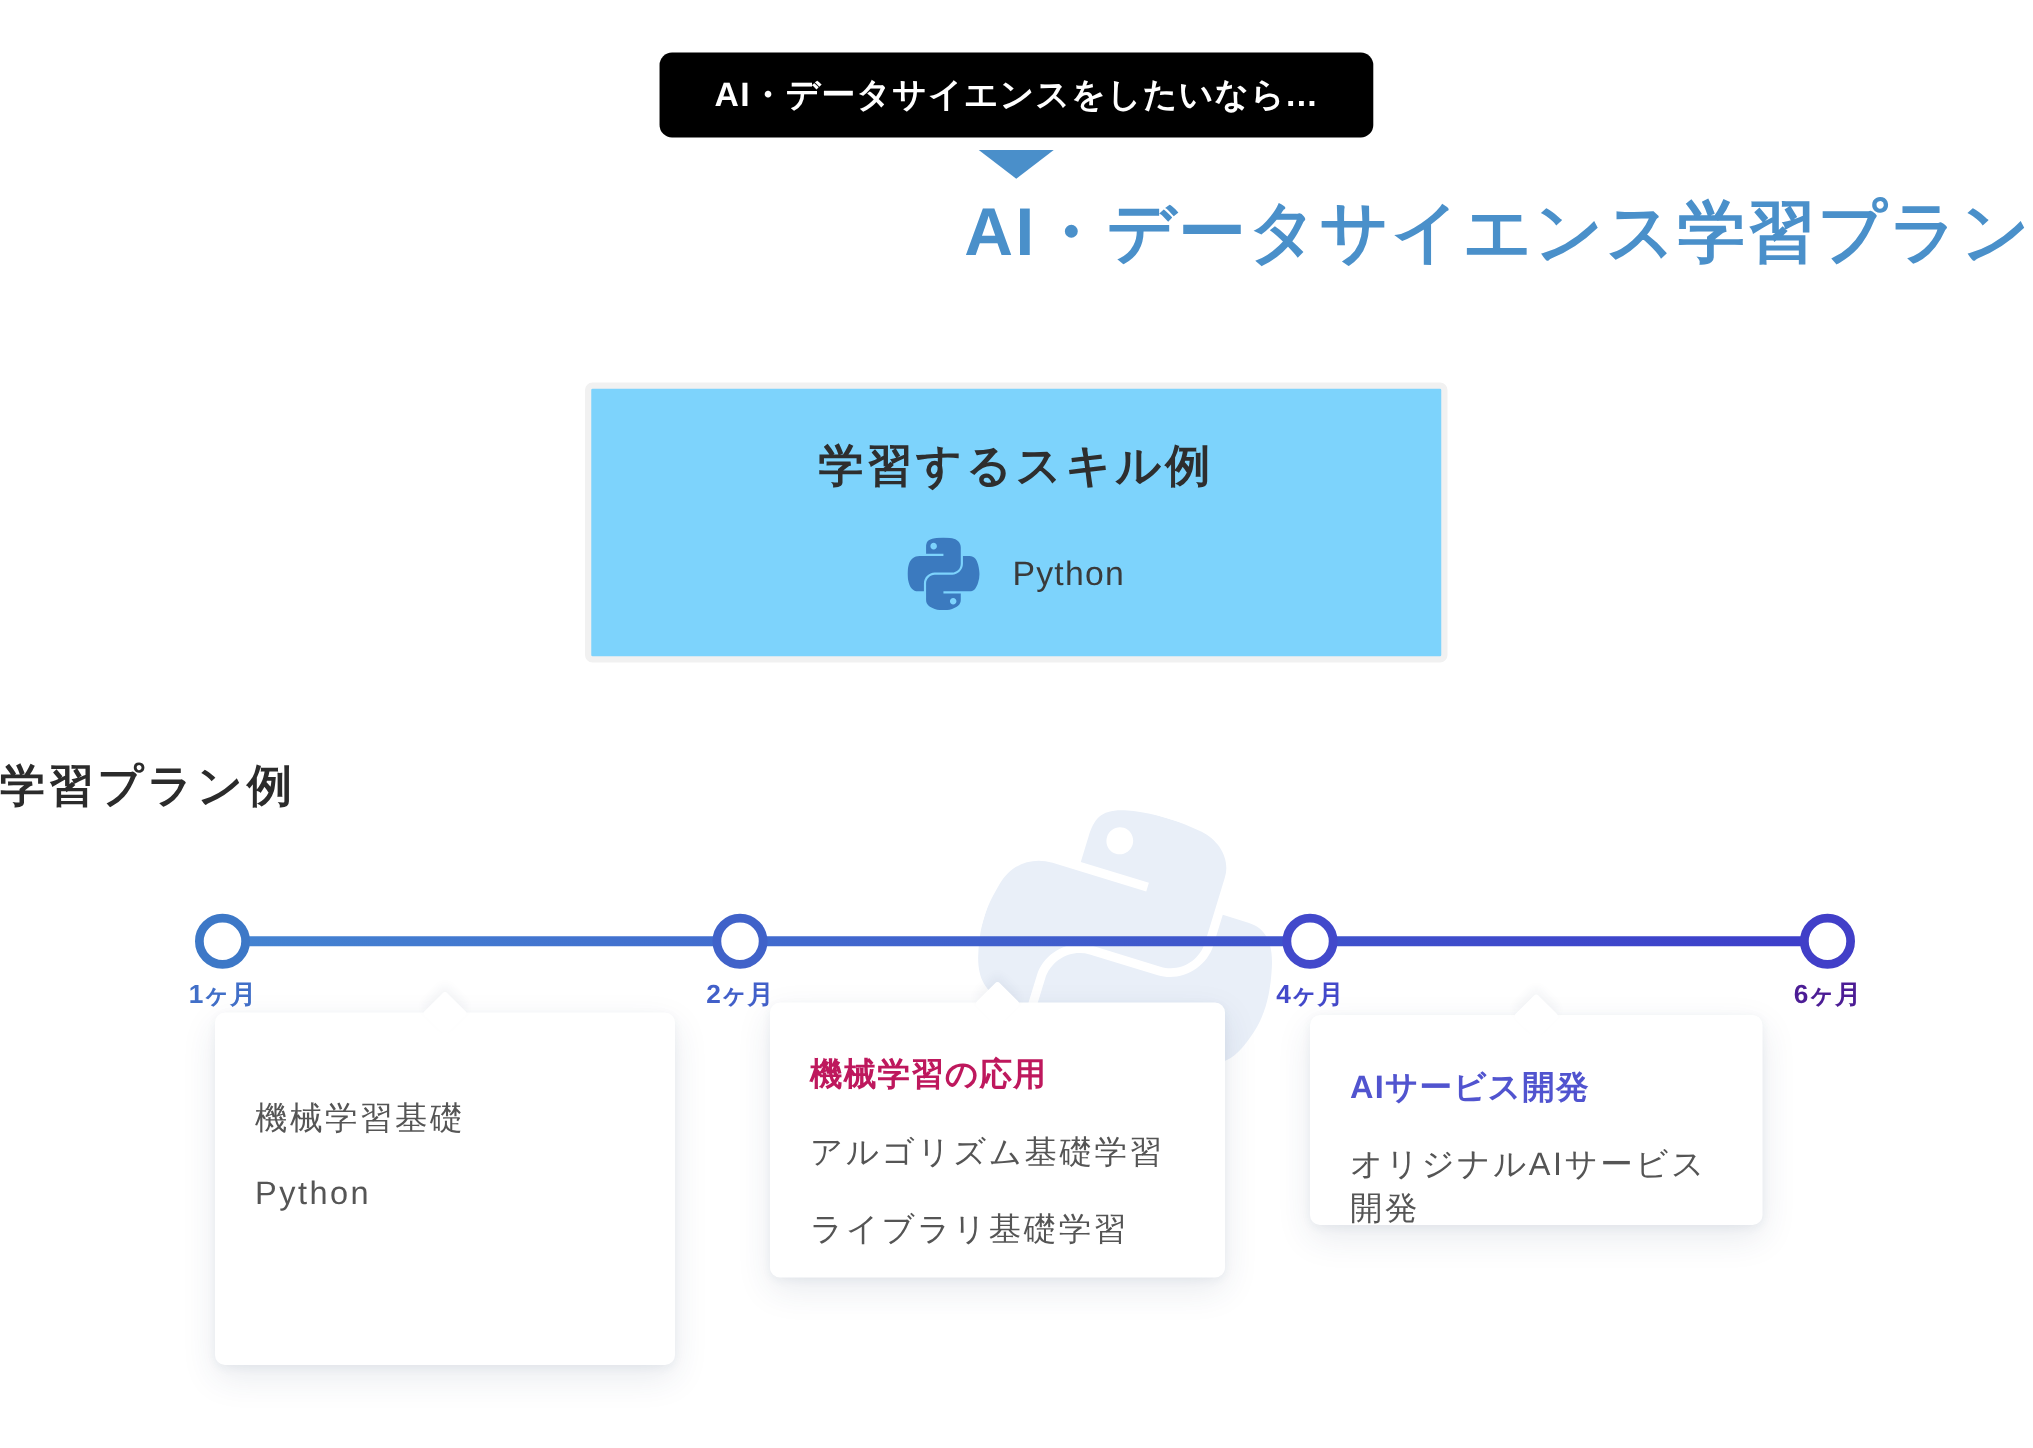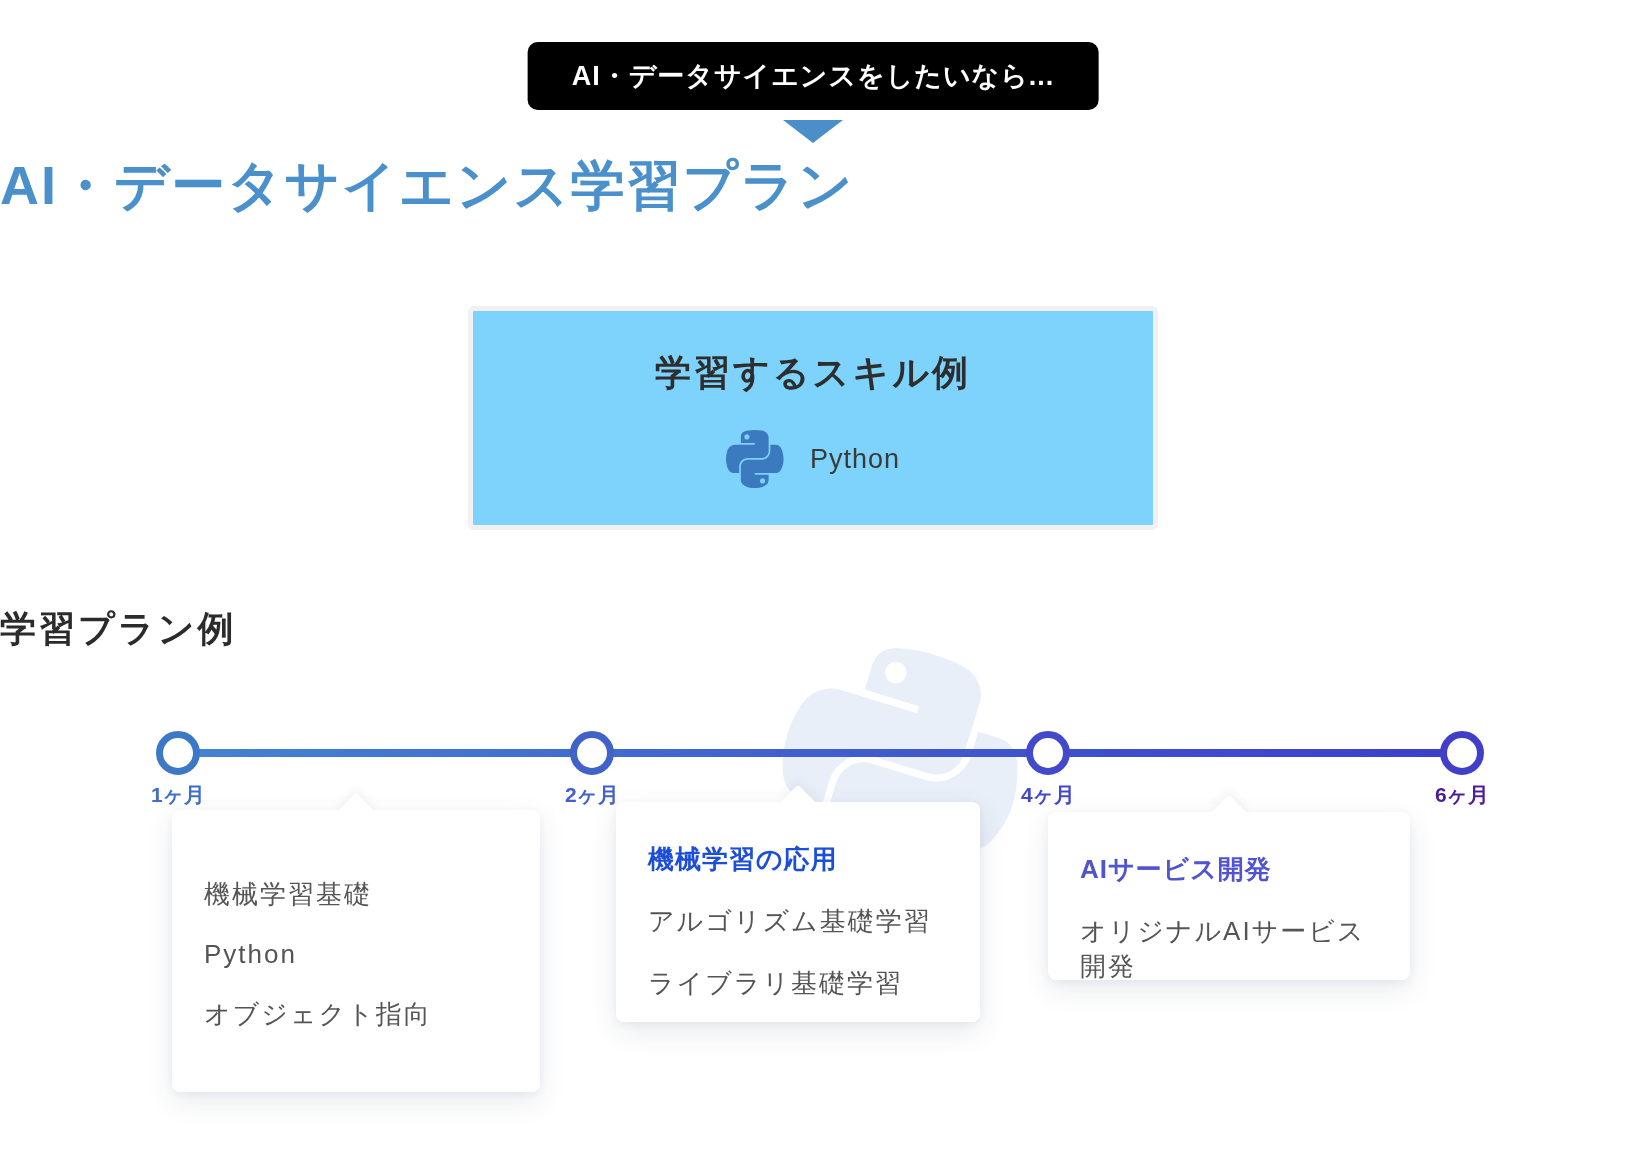--- a/index.html
+++ b/index.html
@@ -18,21 +18,21 @@
     padding:0 44px;white-space:nowrap;box-sizing:border-box;
   }
   .bubble-pointer{
     position:absolute;top:120px;left:50%;transform:translateX(-50%);
     width:0;height:0;
     border-left:30px solid transparent;border-right:30px solid transparent;
     border-top:23px solid #4a8fca;
   }
   
   .main-title{
-    position:absolute;top:150px;left:0;width:100%;text-align:left;
+    position:absolute;top:150px;left:0;width:100%;text-align:right;
     font-size:54px;font-weight:800;color:#4a90ca;letter-spacing:2px;margin:0;
     white-space:nowrap;
   }
   
   .skill-box{
     position:absolute;top:306px;left:50%;transform:translateX(-50%);
     width:690px;height:224px;background:#7dd3fc;
     border:5px solid #f1f1f1;border-radius:6px;box-sizing:border-box;
   }
   .skill-heading{
@@ -85,21 +85,21 @@
   .card-pointer{
     position:absolute;top:-12px;left:50%;width:26px;height:26px;margin-left:-13px;
     background:#fff;transform:rotate(45deg);border-radius:3px;
     box-shadow:-4px -4px 8px rgba(40,60,100,.05);
   }
   .card1{left:172px;top:810px;width:368px;height:282px;}
   .card2{left:616px;top:802px;width:364px;height:220px;}
   .card3{left:1048px;top:812px;width:362px;height:168px;}
   .card-title{font-size:26px;font-weight:700;letter-spacing:1px;margin:0 0 10px;}
   .card1 .card-title{color:#3f7ed6;}
-  .card2 .card-title{color:#1d4ed8;}
+  .card2 .card-title{color:#be185d;}
   .card3 .card-title{color:#5154cf;}
   .card-item{font-size:26px;color:#555;letter-spacing:2px;margin-top:27px;}
 </style>
 </head>
 <body>
 
 <div id="canvas">
 
   <div class="bubble">
     <span>AI・データサイエンスをしたいなら...</span>
@@ -137,21 +137,20 @@
   <div class="tl-node n4"></div>
   <div class="tl-label l1">1ヶ月</div>
   <div class="tl-label l2">2ヶ月</div>
   <div class="tl-label l3">4ヶ月</div>
   <div class="tl-label l4">6ヶ月</div>
 
   <div class="card card1">
     <div class="card-pointer"></div>
     <div class="card-item">機械学習基礎</div>
     <div class="card-item">Python</div>
-    <div class="card-item">オブジェクト指向</div>
   </div>
 
   <div class="card card2">
     <div class="card-pointer"></div>
     <h3 class="card-title">機械学習の応用</h3>
     <div class="card-item">アルゴリズム基礎学習</div>
     <div class="card-item">ライブラリ基礎学習</div>
   </div>
 
   <div class="card card3">

